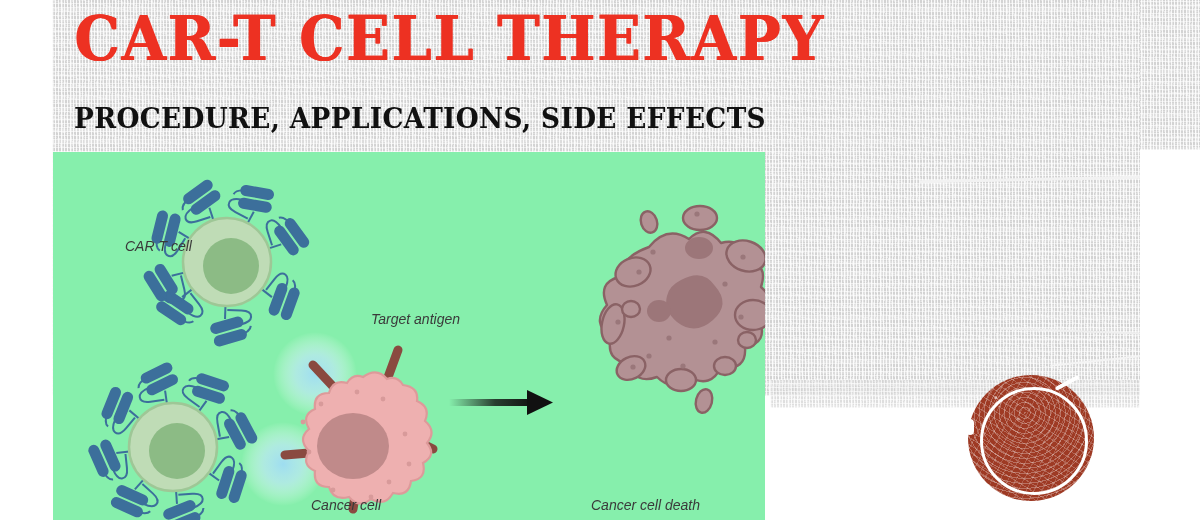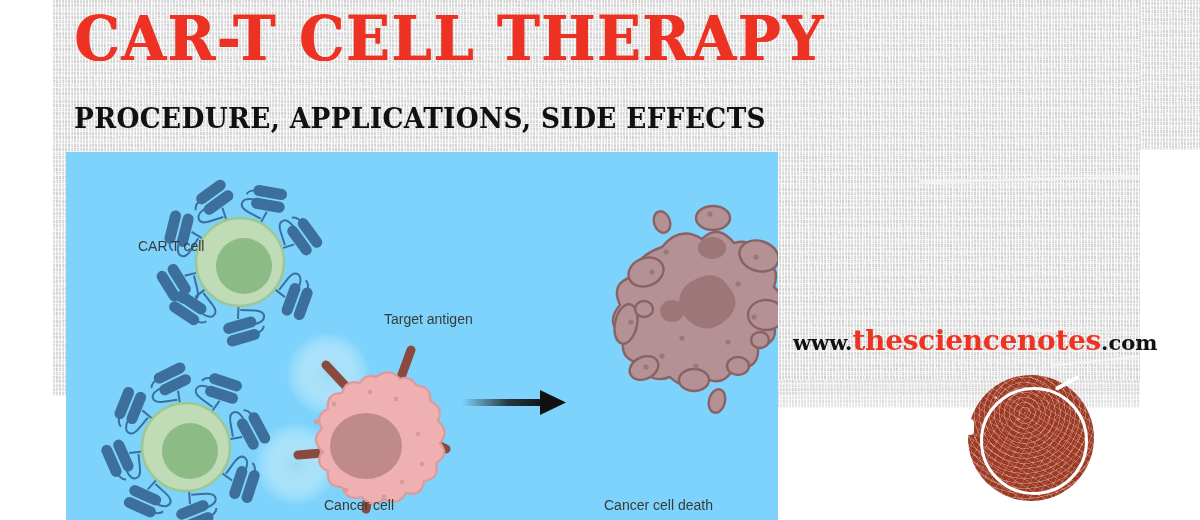--- a/index.html
+++ b/index.html
@@ -51,21 +51,21 @@
     font-weight:700;
     font-size:28px;
     letter-spacing:.4px;
     line-height:1;
     transform:scaleX(.94);
     transform-origin:left top;
     white-space:nowrap;
   }
 
   
-  #panel{position:absolute;left:66px;top:152px;width:712px;height:368px;background:#7dd3fc;}
+  #panel{position:absolute;left:53px;top:152px;width:712px;height:368px;background:#86efac;font-style:italic;}
   #figure{position:absolute;left:0;top:0;width:712px;height:368px;}
 
   
   #brand{
     position:absolute;left:793px;top:327px;
     white-space:nowrap;line-height:1;
     font-family:"DejaVu Serif", serif;
     font-weight:700;
   }
   #brand .b-www,#brand .b-com{color:#111;font-size:21px;}
@@ -241,23 +241,20 @@
         </g>
       </g>
 
       <text x="72" y="99" font-family="Liberation Sans, sans-serif" font-size="14" fill="#3a3a3a">CAR T cell</text>
       <text x="318" y="172" font-family="Liberation Sans, sans-serif" font-size="14" fill="#3a3a3a">Target antigen</text>
       <text x="258" y="358" font-family="Liberation Sans, sans-serif" font-size="14" fill="#3a3a3a">Cancer cell</text>
       <text x="538" y="358" font-family="Liberation Sans, sans-serif" font-size="14" fill="#3a3a3a">Cancer cell death</text>
     </svg>
   </div>
 
-  <div id="brand">
-    <span class="b-www">www.</span><span class="b-name">thesciencenotes</span><span class="b-com">.com</span>
-  </div>
 
   <div id="stamp">
     <div class="ring-outer"></div>
     <div class="ring-inner"></div>
     <div class="nick1"></div>
     <div class="nick2"></div>
   </div>
 
 </div>
 

